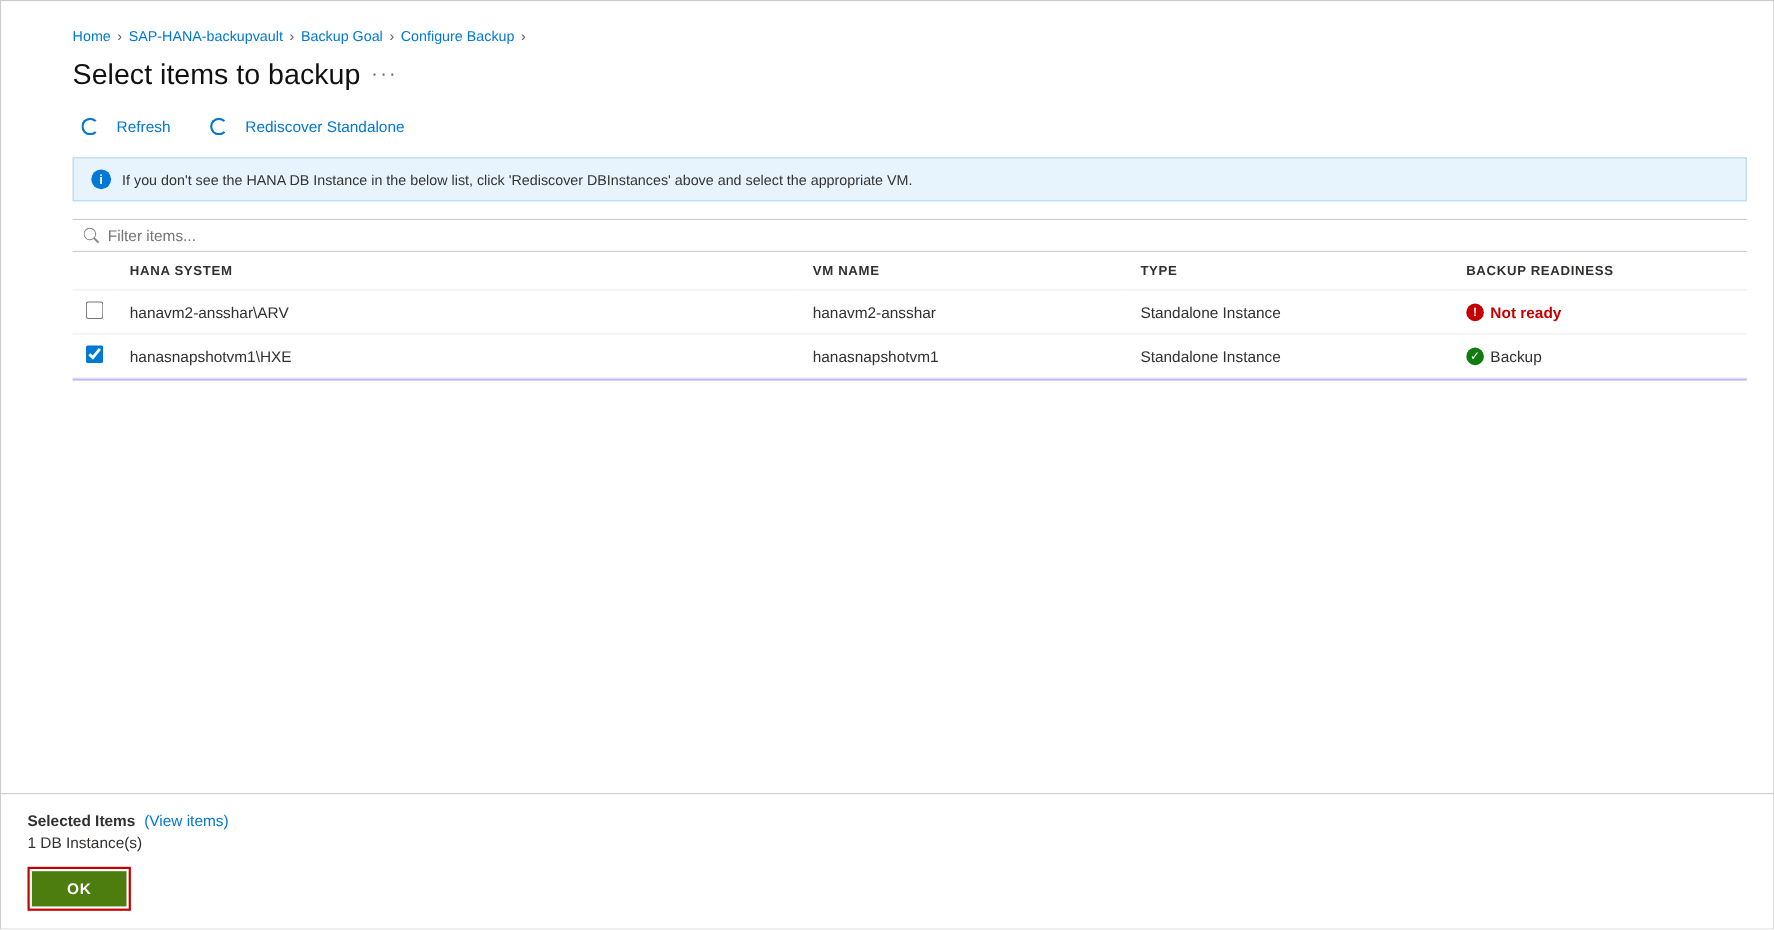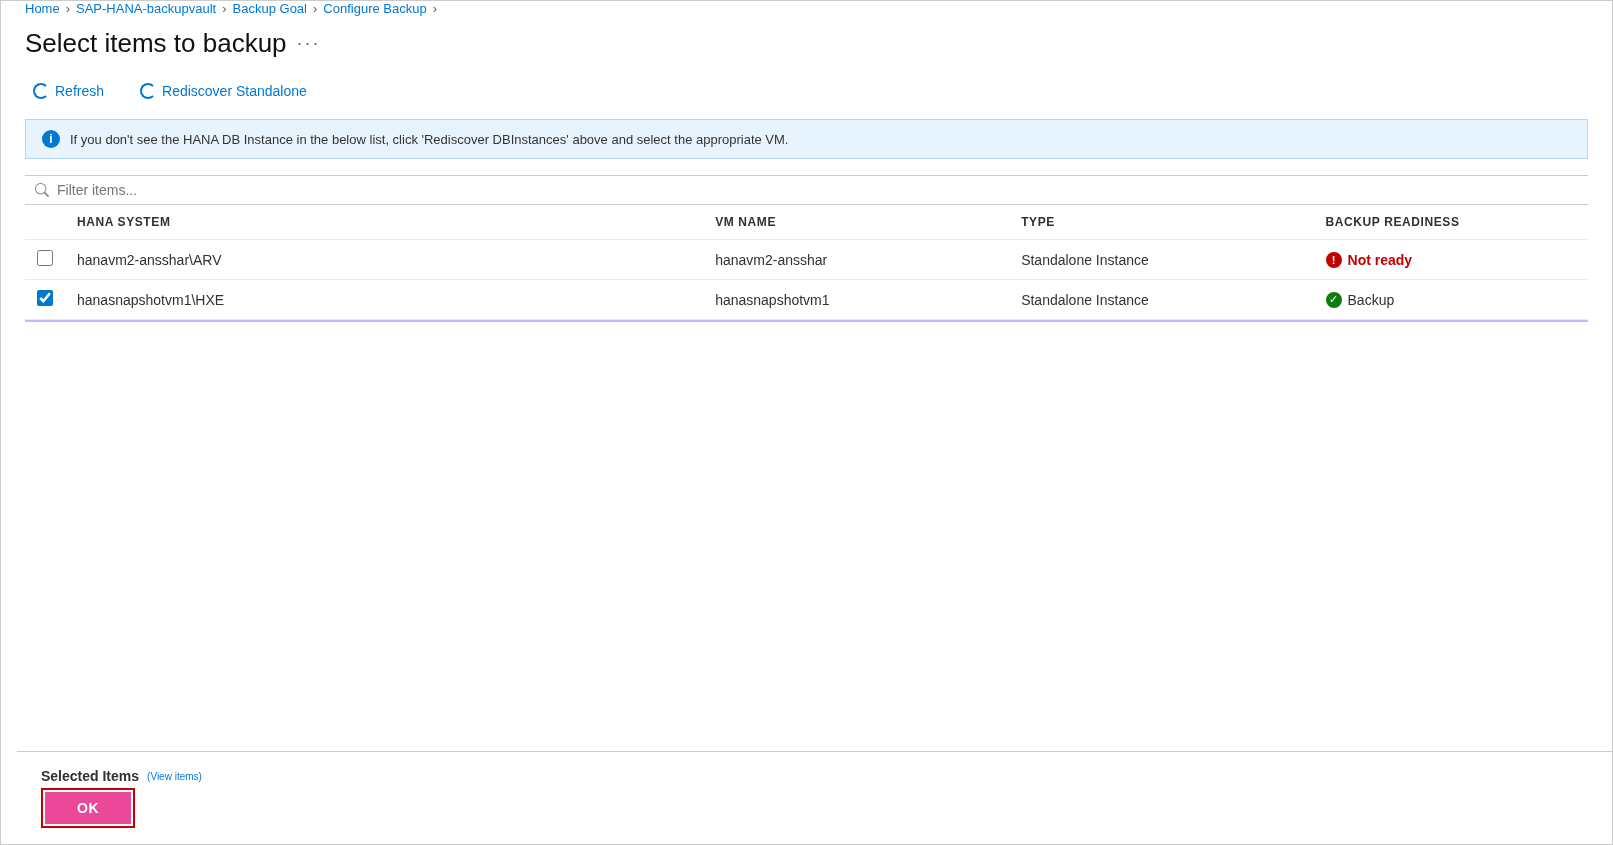--- a/index.html
+++ b/index.html
@@ -11,21 +11,22 @@
     }
     .page-wrapper {
       width: 1613px;
       min-height: 845px;
       display: flex;
       flex-direction: column;
       border: 1px solid #ccc;
     }
     .main-content {
       flex: 1;
-      padding: 0 24px;
+      padding: 24px 24px;
+      margin-left: 41px;
     }
     
     .breadcrumb {
       display: flex;
       align-items: center;
       gap: 6px;
       font-size: 13px;
       color: #0078d4;
       margin-bottom: 12px;
     }
@@ -58,21 +59,21 @@
     
     .toolbar {
       display: flex;
       align-items: center;
       gap: 20px;
       margin-bottom: 16px;
     }
     .toolbar-btn {
       display: flex;
       align-items: center;
-      gap: 6px;
+      gap: 16px;
       color: #0078d4;
       background: none;
       border: none;
       cursor: pointer;
       font-size: 14px;
       padding: 4px 8px;
     }
     .refresh-icon {
       width: 16px;
       height: 16px;
@@ -199,50 +200,49 @@
       justify-content: center;
       color: white;
       font-size: 11px;
       flex-shrink: 0;
     }
     
     .footer {
       border-top: 1px solid #ccc;
       padding: 16px 24px;
       background: #fff;
-      margin-left: 16px;
     }
     .selected-items-row {
       display: flex;
       align-items: center;
       gap: 8px;
       margin-bottom: 4px;
       font-size: 14px;
     }
     .selected-label {
       font-weight: 600;
       color: #323130;
     }
     .view-items-link {
       color: #0078d4;
       cursor: pointer;
-      font-size: 10px;
+      font-size: 14px;
     }
     .db-instances-count {
       font-size: 14px;
       color: #323130;
       margin-bottom: 14px;
     }
     .ok-button-wrapper {
       border: 2px solid #c40000;
       display: inline-block;
       padding: 2px;
     }
     .ok-button {
-      background: #ec4899;
+      background: #4d7c0f;
       color: white;
       border: none;
       padding: 8px 32px;
       font-size: 14px;
       font-weight: 600;
       cursor: pointer;
       letter-spacing: 0.5px;
     }
     
     .col-hana { width: 42%; }
@@ -335,17 +335,18 @@
       </table>
     </div>
 
   </div>
 
   <div class="footer">
     <div class="selected-items-row">
       <span class="selected-label">Selected Items</span>
       <a class="view-items-link">(View items)</a>
     </div>
+    <div class="db-instances-count">1 DB Instance(s)</div>
     <div class="ok-button-wrapper">
       <button class="ok-button">OK</button>
     </div>
   </div>
 </div>
 
 </body></html>

